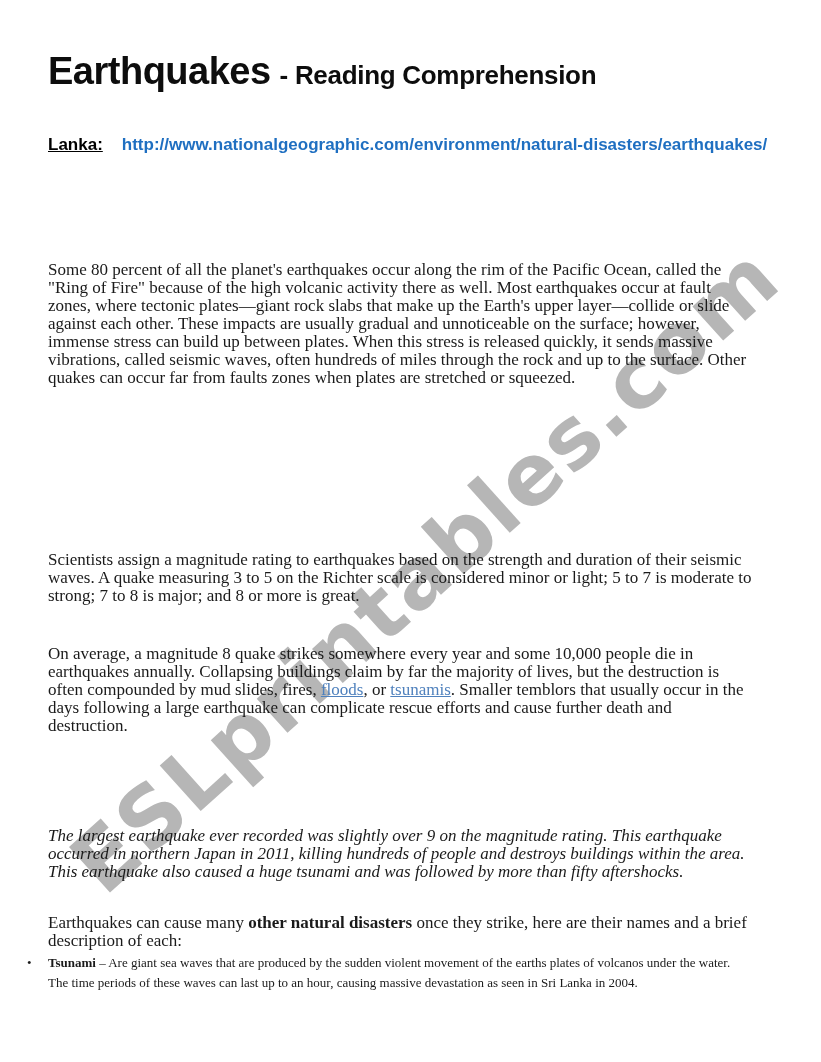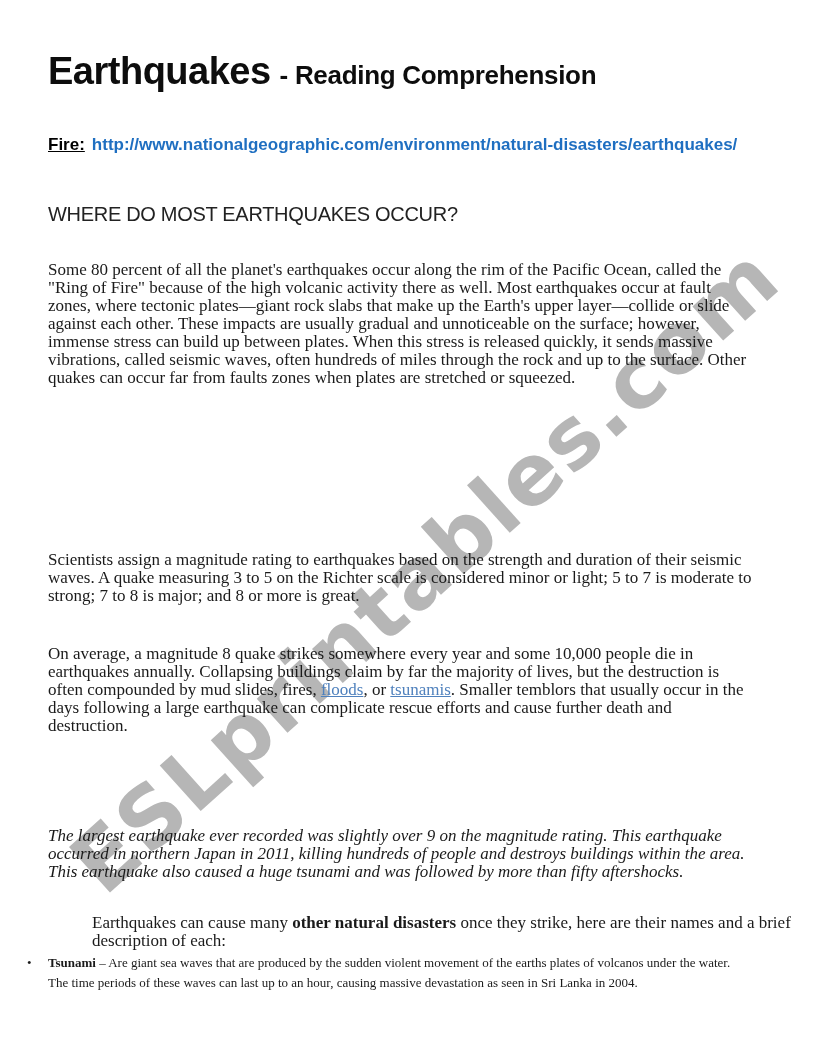--- a/index.html
+++ b/index.html
@@ -36,40 +36,40 @@
   }
   .title-main { font-size: 38px; letter-spacing: -0.5px; }
   .title-sub  { font-size: 26px; margin-left: 9px; letter-spacing: -0.3px; }
 
   .link-line {
     position: absolute; left: 48px; top: 135px;
     font-family: "Liberation Sans", sans-serif;
     font-weight: bold; font-size: 17px; white-space: nowrap;
   }
   .link-label { color: #000000; text-decoration: underline; }
-  .link-url   { color: #1f6fc1; margin-left: 7px; text-decoration: none; }
+  .link-url   { color: #1f6fc1; margin-left: 19px; text-decoration: none; }
 
   .sec-heading {
     position: absolute; left: 48px;
     font-family: "Liberation Sans", sans-serif;
     font-weight: 400; font-size: 20px; letter-spacing: -0.3px;
     color: #222222; white-space: nowrap;
   }
   .h1 { top: 203px; }
   .h2 { top: 493px; }
 
   .para {
     position: absolute; left: 48px; width: 704px;
     font-size: 17px; line-height: 18px; color: #1a1a1a;
   }
   .p1 { top: 261px; }
   .p2 { top: 551px; }
   .p3 { top: 645px; }
   .p4 { top: 827px; font-style: italic; }
-  .p5 { top: 914px; margin-left: 44px; }
+  .p5 { top: 914px; }
 
   .body-link { color: #4f81bd; text-decoration: underline; }
   .bold { font-weight: bold; }
 
   .bullet-item {
     position: absolute; left: 27px; top: 953px; width: 725px;
     font-size: 13px; line-height: 20px;
   }
   .bullet-marker {
     display: inline-block; width: 21px; vertical-align: top;
@@ -85,24 +85,23 @@
 
   <div class="watermark">ESLprintables.com</div>
 
   <div class="content">
 
     <div class="title-line">
       <span class="title-main">Earthquakes</span><span class="title-sub">- Reading Comprehension</span>
     </div>
 
     <div class="link-line">
-      <span class="link-label">Fire:</span><a class="link-url">http://www.nationalgeographic.com/environment/natural-disasters/earthquakes/</a>
+      <span class="link-label">Lanka:</span><a class="link-url">http://www.nationalgeographic.com/environment/natural-disasters/earthquakes/</a>
     </div>
 
-    <div class="sec-heading h1">WHERE DO MOST EARTHQUAKES OCCUR?</div>
 
     <div class="para p1">Some 80 percent of all the planet's earthquakes occur along the rim of the Pacific Ocean, called the "Ring of Fire" because of the high volcanic activity there as well. Most earthquakes occur at fault zones, where tectonic plates—giant rock slabs that make up the Earth's upper layer—collide or slide against each other. These impacts are usually gradual and unnoticeable on the surface; however, immense stress can build up between plates. When this stress is released quickly, it sends massive vibrations, called seismic waves, often hundreds of miles through the rock and up to the surface. Other quakes can occur far from faults zones when plates are stretched or squeezed.</div>
 
 
     <div class="para p2">Scientists assign a magnitude rating to earthquakes based on the strength and duration of their seismic waves. A quake measuring 3 to 5 on the Richter scale is considered minor or light; 5 to 7 is moderate to strong; 7 to 8 is major; and 8 or more is great.</div>
 
     <div class="para p3"><span>On average, a magnitude 8 quake strikes somewhere every year and some 10,000 people die in earthquakes annually. Collapsing buildings claim by far the majority of lives, but the destruction is often compounded by mud slides, fires, </span><a class="body-link">floods</a><span>, or </span><a class="body-link">tsunamis</a><span>. Smaller temblors that usually occur in the days following a large earthquake can complicate rescue efforts and cause further death and destruction.</span></div>
 
     <div class="para p4">The largest earthquake ever recorded was slightly over 9 on the magnitude rating. This earthquake occurred in northern Japan in 2011, killing hundreds of people and destroys buildings within the area. This earthquake also caused a huge tsunami and was followed by more than fifty aftershocks.</div>
 

